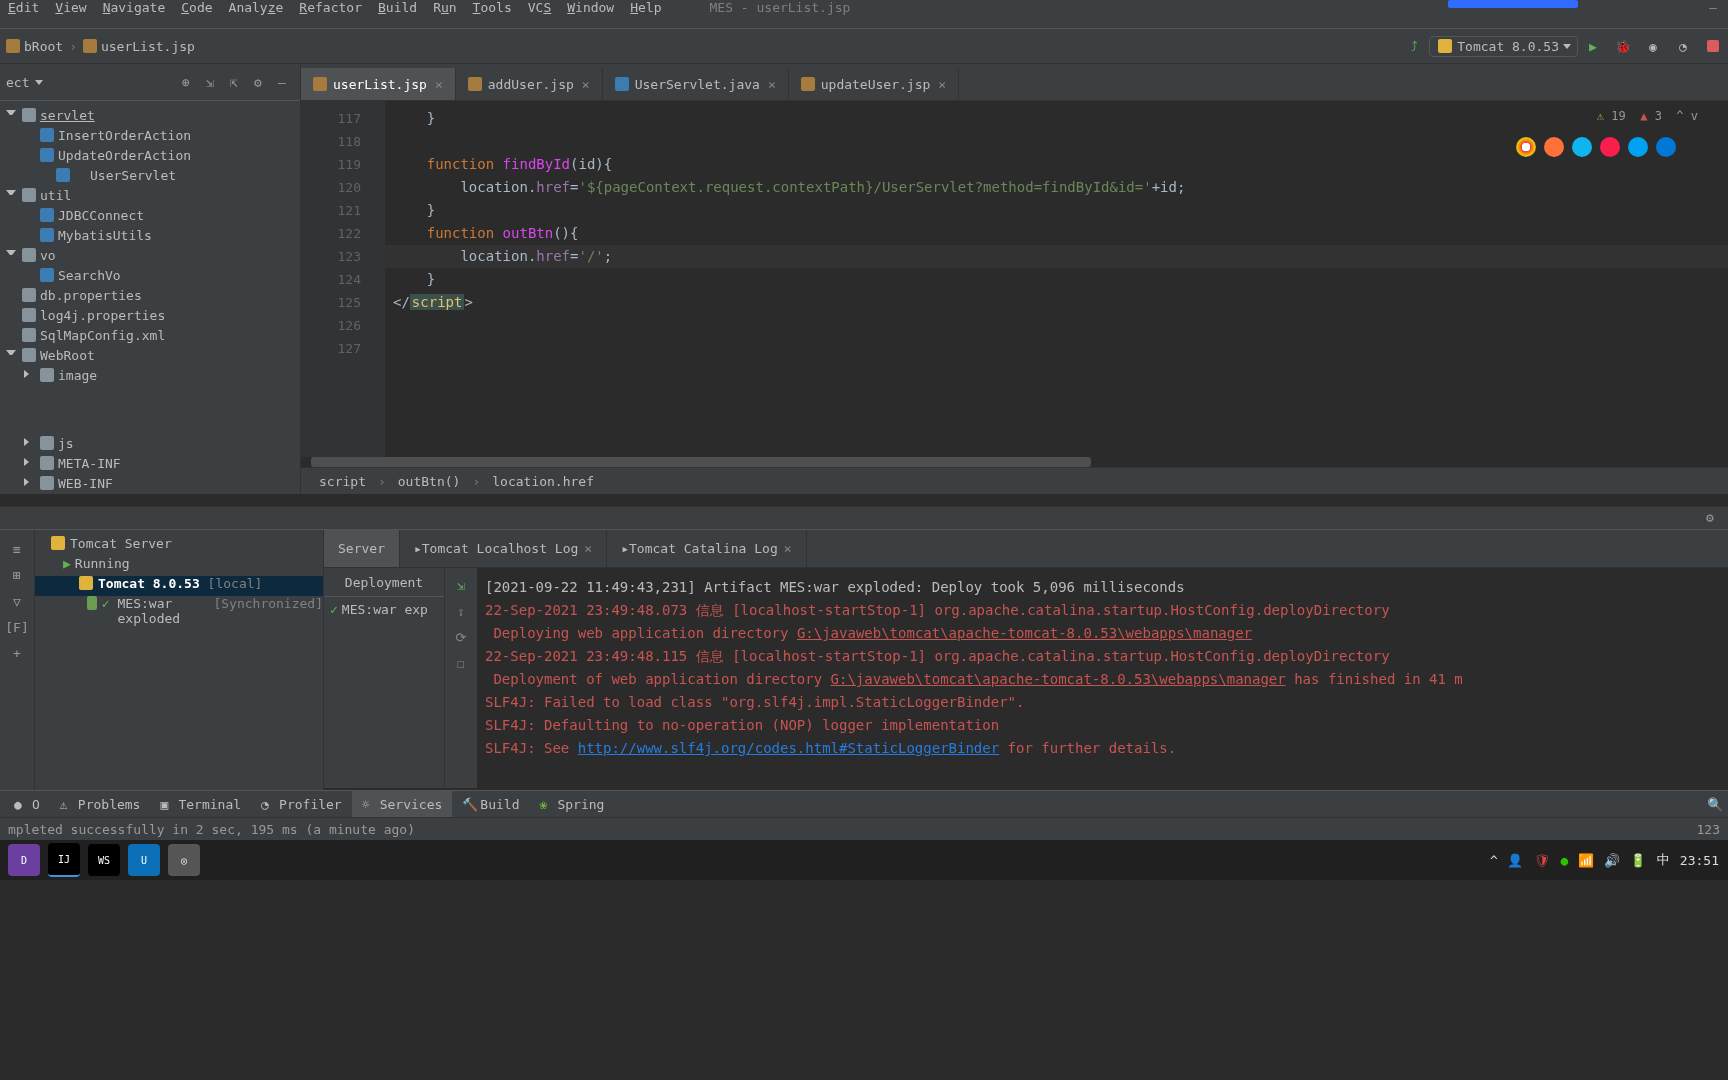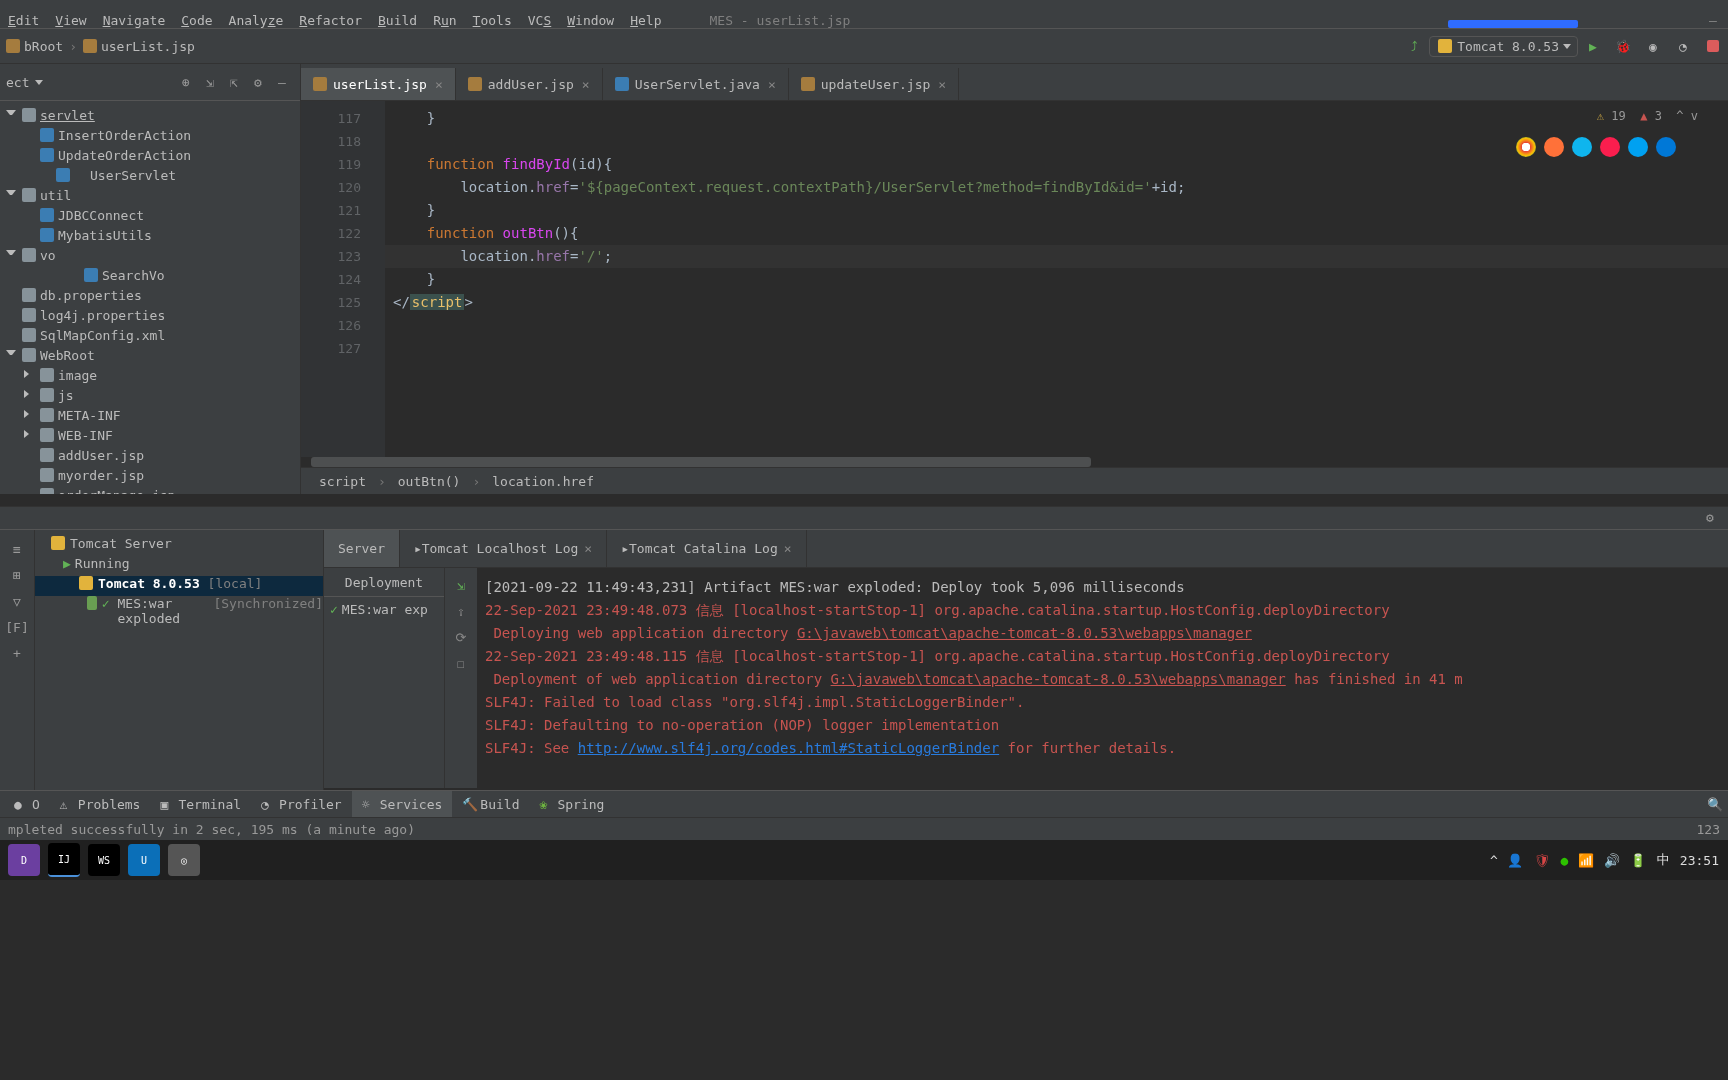--- a/index.html
+++ b/index.html
@@ -1,16 +1,16 @@
 <!DOCTYPE html>
 <html><head>
 <meta charset="utf-8">
 <style>
 html,body{margin:0;padding:0;width:1728px;height:1080px;background:#2b2b2b;font-family:Consolas,monospace;font-size:13px;color:#bbb;overflow:hidden}
-.topbar{height:28px;background:#3c3f41;display:flex;align-items:flex-end;border-bottom:1px solid #555}
+.topbar{height:28px;background:#3c3f41;display:flex;align-items:flex-start;border-bottom:1px solid #555}
 .topbar .menu{padding:0 8px;cursor:pointer}
 .topbar .menu u{text-decoration:underline}
 .topbar .title{margin-left:40px;color:#7f7f7f}
 .topbar .progress{margin-left:auto;margin-right:120px;width:130px;height:8px;background:#2f6cff;border-radius:2px}
 .topbar .min{width:30px;text-align:center;color:#888}
 .toolbar{height:34px;background:#3c3f41;display:flex;align-items:center;border-bottom:1px solid #323232}
 .toolbar .crumb{padding:0 6px;display:flex;align-items:center}
 .crumb .icon{width:14px;height:14px;background:#a57c3e;border-radius:2px;margin-right:4px;display:inline-block}
 .toolbar .spacer{flex:1}
 .toolbar .tool{width:26px;height:26px;margin:0 2px;display:flex;align-items:center;justify-content:center}
@@ -205,21 +205,21 @@
         <div class="node" style="padding-left: 24px;">
           <span class="tw"></span>
           <span class="ficon cls"></span>
           <span class="lbl">MybatisUtils</span>
         </div>
         <div class="node" style="padding-left: 6px;">
           <span class="tw open"></span>
           <span class="ficon folder"></span>
           <span class="lbl">vo</span>
         </div>
-        <div class="node" style="padding-left: 24px; margin-left: 44px;">
+        <div class="node" style="padding-left: 24px;">
           <span class="tw"></span>
           <span class="ficon cls"></span>
           <span class="lbl">SearchVo</span>
         </div>
         <div class="node" style="padding-left: 6px;">
           <span class="tw"></span>
           <span class="ficon folder"></span>
           <span class="lbl">db.properties</span>
         </div>
         <div class="node" style="padding-left: 6px;">
@@ -235,21 +235,21 @@
         <div class="node" style="">
           <span class="tw open"></span>
           <span class="ficon folder"></span>
           <span class="lbl">WebRoot</span>
         </div>
         <div class="node" style="padding-left: 24px;">
           <span class="tw closed"></span>
           <span class="ficon folder"></span>
           <span class="lbl">image</span>
         </div>
-        <div class="node" style="padding-left: 24px;">
+        <div class="node" style="padding-left: 24px; margin-top: 48px;">
           <span class="tw closed"></span>
           <span class="ficon folder"></span>
           <span class="lbl">js</span>
         </div>
         <div class="node" style="padding-left: 24px;">
           <span class="tw closed"></span>
           <span class="ficon folder"></span>
           <span class="lbl">META-INF</span>
         </div>
         <div class="node" style="padding-left: 24px;">

